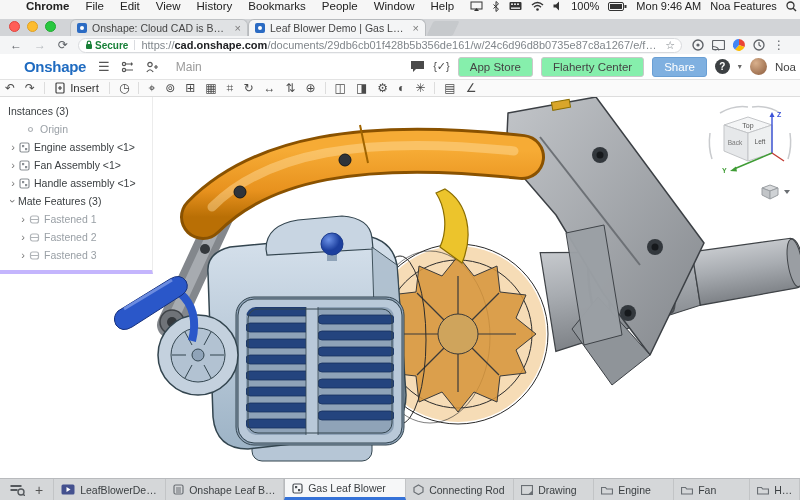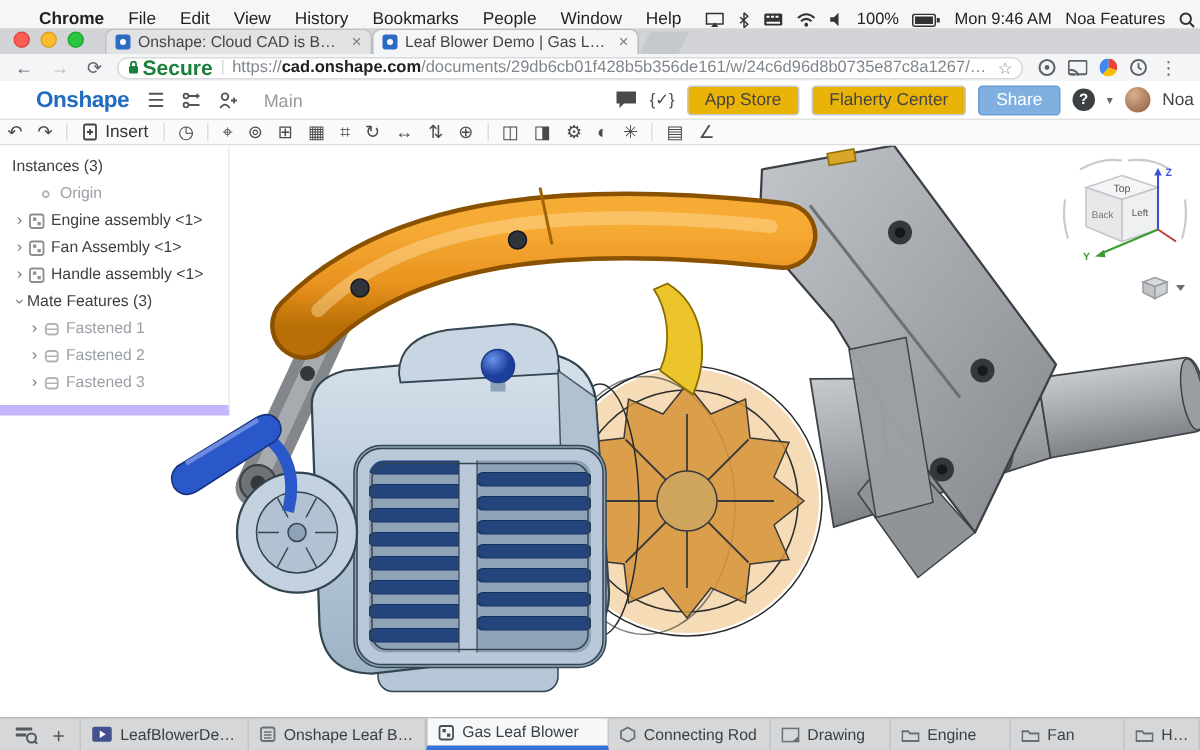--- a/index.html
+++ b/index.html
@@ -6,21 +6,21 @@
   #screen{position:relative;width:800px;height:500px;overflow:hidden;
     font-family:"Liberation Sans","DejaVu Sans",sans-serif;color:#333;
     -webkit-font-smoothing:antialiased;}
   .abs{position:absolute;}
   .ico{display:inline-flex;align-items:center;justify-content:center;}
   svg{display:block;}
 
   
   #menubar{left:0;top:0;width:800px;height:19px;background:#f6f6f6;
     border-bottom:1px solid #cfcfcf;font-size:11.5px;color:#222;
-    display:flex;align-items:flex-end;}
+    display:flex;align-items:flex-start;}
   #menubar .apple{margin:0 14px 0 12px;font-size:12px;}
   #menubar .mitem{margin-right:16px;white-space:nowrap;}
   #menubar .mitem.bold{font-weight:bold;}
   #menubar .right{margin-left:auto;display:flex;align-items:center;gap:9px;padding-right:8px;}
   #menubar .stat{font-size:11px;color:#222;white-space:nowrap;}
 
   
   #tabstrip{left:0;top:19px;width:800px;height:17px;background:#d2d4d7;
     display:flex;align-items:flex-end;}
   .traffic{display:flex;gap:7px;margin:0 14px 4px 9px;}
@@ -42,38 +42,38 @@
     margin-left:4px;border-radius:2px;}
 
   
   #urlbar{left:0;top:36px;width:800px;height:18px;background:#f4f5f6;
     border-bottom:1px solid #d7d7d7;display:flex;align-items:center;font-size:11px;}
   #urlbar .nav{color:#5f6368;font-size:12px;margin-left:10px;}
   #urlbar .nav.dim{color:#b4b8bc;}
   .omnibox{flex:0 0 590px;height:13px;background:#fff;border:1px solid #d8dadd;
     border-radius:8px;margin-left:10px;display:flex;align-items:center;
     padding:0 6px;overflow:hidden;white-space:nowrap;}
-  .secure{color:#188038;font-weight:bold;font-size:14px;margin:0 4px 0 2px;}
+  .secure{color:#188038;font-weight:bold;font-size:10px;margin:0 4px 0 2px;}
   .sep-v{width:1px;height:10px;background:#dadce0;margin:0 6px 0 2px;}
   .scheme,.path{color:#80868b;}
   .host{color:#202124;font-weight:bold;}
   .path{overflow:hidden;text-overflow:ellipsis;flex:1;}
   .obx-star{margin-left:4px;color:#80868b;font-size:11px;}
   #urlbar .ext{display:flex;align-items:center;gap:8px;margin-left:10px;color:#5f6368;}
 
   
   #osheader{left:0;top:54px;width:800px;height:25px;background:#fff;
     border-bottom:1px solid #e3e3e3;display:flex;align-items:center;padding-left:16px;}
   .oslogo{font-size:15px;font-weight:bold;color:#1f6bc0;margin:0 12px 0 8px;
     letter-spacing:-0.3px;}
   .hico{color:#555;font-size:13px;margin-right:11px;}
   .doctitle{font-size:14px;font-weight:bold;color:#3a3a3a;margin-left:14px;}
   .wsname{font-size:12px;color:#9a9a9a;margin-left:6px;}
   #osheader .right{margin-left:auto;display:flex;align-items:center;gap:8px;padding-right:8px;}
-  .hbtn{font-size:11.5px;color:#444;background:#eab308;border:1px solid #c9c9c9;
+  .hbtn{font-size:11.5px;color:#444;background:#86efac;border:1px solid #c9c9c9;
     border-radius:3px;padding:3px 11px;white-space:nowrap;}
   .hbtn.share{background:#7fb0e0;border-color:#6a9fd4;color:#fff;}
   .helpdot{width:15px;height:15px;border-radius:50%;background:#3c4043;color:#fff;
     font-size:10px;font-weight:bold;display:inline-flex;align-items:center;justify-content:center;}
   .caret{font-size:8px;color:#666;}
   .avatar{width:17px;height:17px;border-radius:50%;
     background:radial-gradient(circle at 35% 30%,#d9b08c,#8a5a3b);}
   .uname{font-size:11.5px;color:#444;}
 
   
@@ -81,21 +81,21 @@
     border-bottom:1px solid #ddd;display:flex;align-items:center;color:#4a4a4a;}
   .tbi{font-size:12px;margin:0 5px;color:#4a4a4a;}
   .tbsep{width:1px;height:12px;background:#ddd;margin:0 4px;}
   .insertbtn{display:flex;align-items:center;gap:4px;font-size:11.5px;color:#333;margin:0 6px;}
 
   
   #viewport{left:0;top:97px;width:800px;height:381px;background:#fff;overflow:hidden;}
 
   
   #ipanel{left:0;top:0;width:152px;background:rgba(255,255,255,0.93);
-    border-right:1px solid #ececec;border-bottom:7px solid #c4b5fd;
+    border-right:1px solid #ececec;border-bottom:4px solid #c4b5fd;
     padding:5px 0 6px 0;font-size:10.5px;}
   .trow{display:flex;align-items:center;height:18px;color:#3c4043;}
   .trow.dim{color:#9aa0a6;}
   .chev{width:10px;text-align:center;color:#777;font-size:11px;flex:0 0 10px;}
   .chev.down{transform:rotate(90deg);}
   .ticon{flex:0 0 13px;margin-right:3px;}
   .tlabel{white-space:nowrap;overflow:hidden;text-overflow:ellipsis;}
 
   
   #viewcube{right:6px;top:6px;width:88px;height:100px;}

